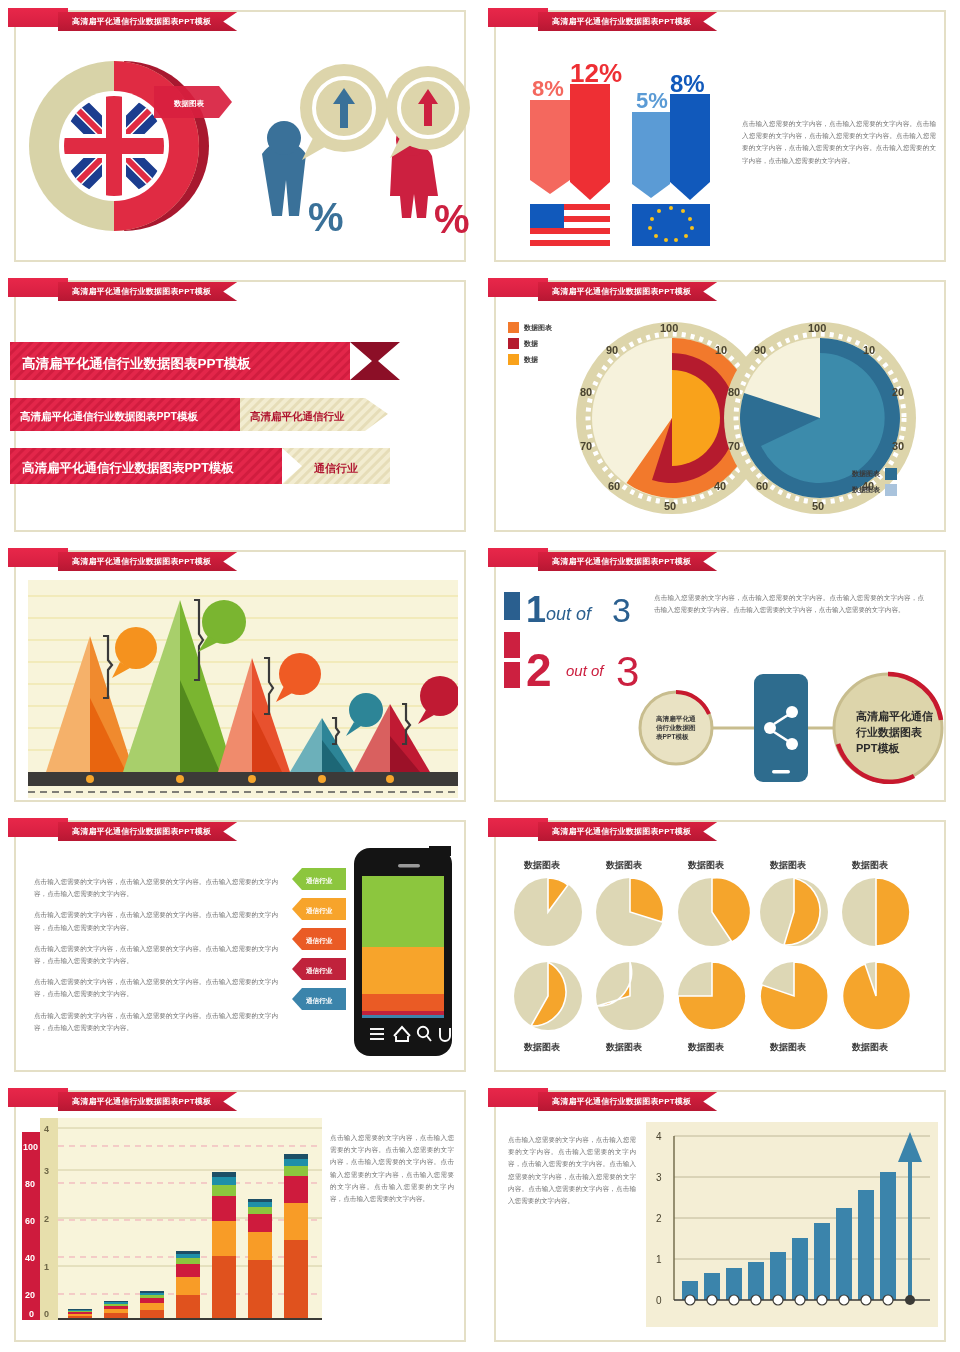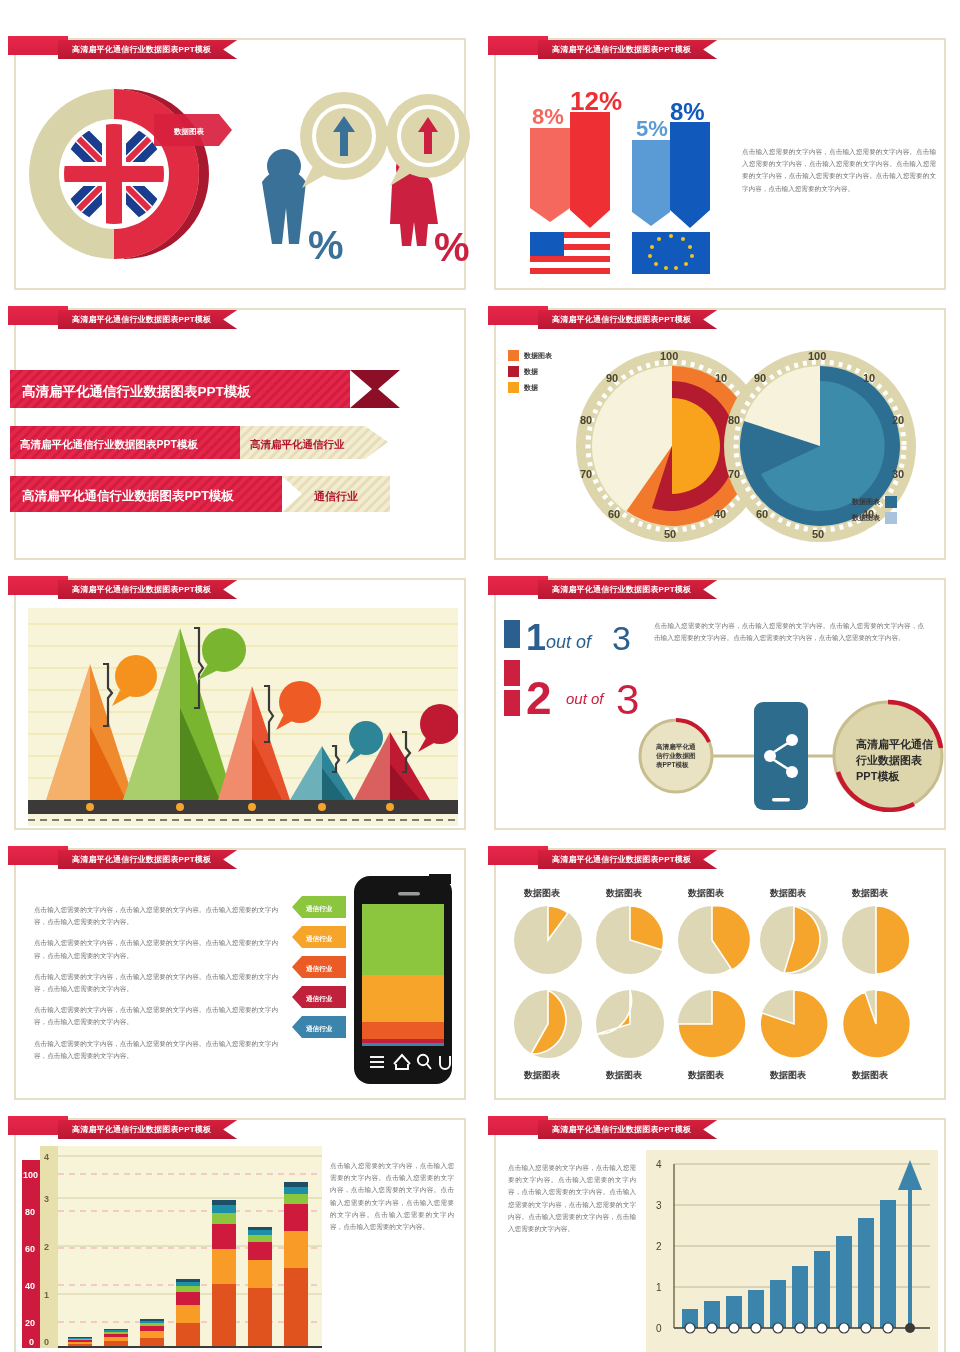--- a/index.html
+++ b/index.html
@@ -3,21 +3,21 @@
 <meta charset="utf-8">
 <style>
   * { box-sizing: border-box; margin: 0; padding: 0; }
   body {
     width: 960px; height: 1352px;
     background: #ffffff;
     font-family: "Liberation Sans", "DejaVu Sans", sans-serif;
     overflow: hidden;
   }
   .deck { display: grid; grid-template-columns: 480px 480px; grid-template-rows: repeat(5, 270px); width: 960px; }
-  .slide { position: relative; width: 480px; height: 270px; padding: 12px; margin-top: 28px; }
+  .slide { position: relative; width: 480px; height: 270px; padding: 12px; }
   .canvas {
     position: absolute; left: 14px; top: 10px; right: 14px; bottom: 8px;
     background: #ffffff; border: 2px solid #e4dfc6;
   }
   
   .banner { position: absolute; left: 8px; top: 8px; height: 22px; z-index: 9; }
   .banner .tab {
     position: absolute; left: 0; top: 0; width: 60px; height: 19px;
     background: linear-gradient(180deg,#e8274a,#d61f41);
   }

